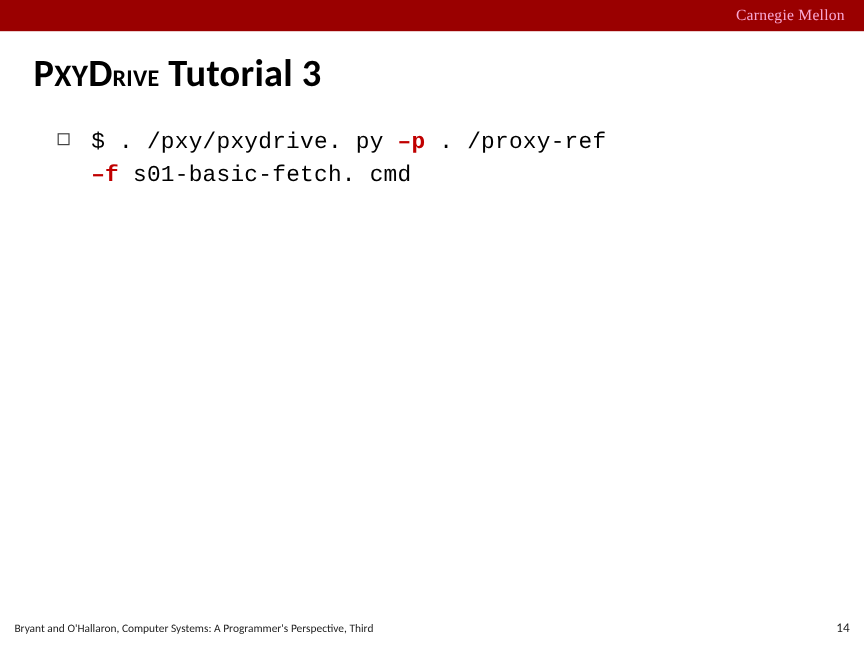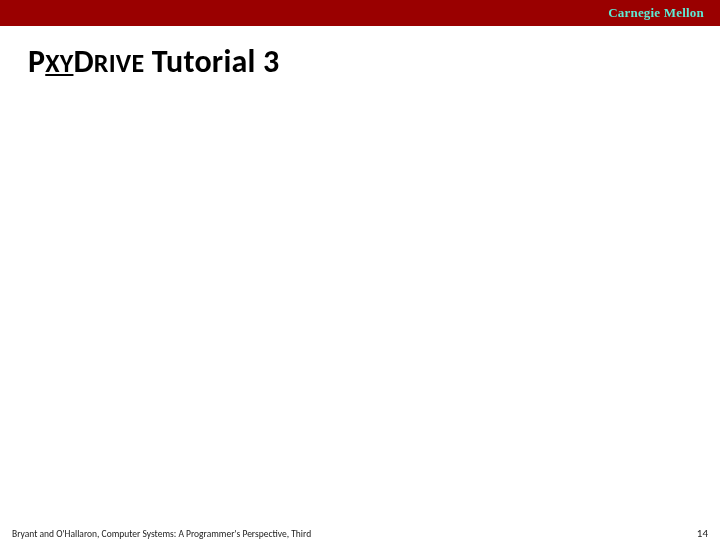--- a/index.html
+++ b/index.html
@@ -13,22 +13,22 @@
   .topbar {
     width: 100%;
     height: 26px;
     background: #9a0000;
     display: flex;
     justify-content: flex-end;
     align-items: center;
     padding-right: 16px;
   }
   .brand {
-    color: #5eead4;
-    font-weight: 700;
+    color: #f9a8d4;
+    font-weight: 400;
     font-size: 13px;
     letter-spacing: 0.2px;
     font-family: "Times New Roman", serif;
   }
   .title {
     margin: 16px 0 0 28px;
     font-size: 32px;
     font-weight: 700;
     letter-spacing: 0.2px;
   }
@@ -62,21 +62,21 @@
   .flag-red {
     color: #c00000;
     font-weight: 700;
   }
   .cmd-line2 {
     display: block;
     margin-left: 0;
   }
   .footer {
     position: absolute;
-    bottom: 0;
+    bottom: 10px;
     left: 12px;
     right: 12px;
     display: flex;
     justify-content: space-between;
     align-items: flex-end;
     font-size: 9.5px;
     color: #222;
   }
   .page-number {
     font-size: 11px;
@@ -86,26 +86,35 @@
 </head>
 <body>
 
 <div class="slide">
 
   <div class="topbar">
     <span class="brand">Carnegie Mellon</span>
   </div>
 
   <h1 class="title">
-    <span class="sc">P</span><span style="font-size:26px;text-decoration:underline;">XY</span><span class="sc">D</span><span style="font-size:26px;">RIVE</span><span> Tutorial 3</span>
+    <span class="sc">P</span><span style="font-size:26px;">XY</span><span class="sc">D</span><span style="font-size:20px;">RIVE</span><span> Tutorial 3</span>
   </h1>
 
   <div class="content">
 
 
+    <div class="bullet">
+      <span class="bullet-marker"></span>
+      <div class="bullet-body mono">
+        <span>$ . /pxy/pxydrive. py </span><span class="flag-red">–p</span><span> . /proxy-ref</span>
+        <span class="cmd-line2">
+          <span class="flag-red">–f</span><span> s01-basic-fetch. cmd</span>
+        </span>
+      </div>
+    </div>
 
   </div>
 
   <div class="footer">
     <span>Bryant and O'Hallaron, Computer Systems: A Programmer's Perspective, Third</span>
     <span class="page-number">14</span>
   </div>
 
 </div>
 

